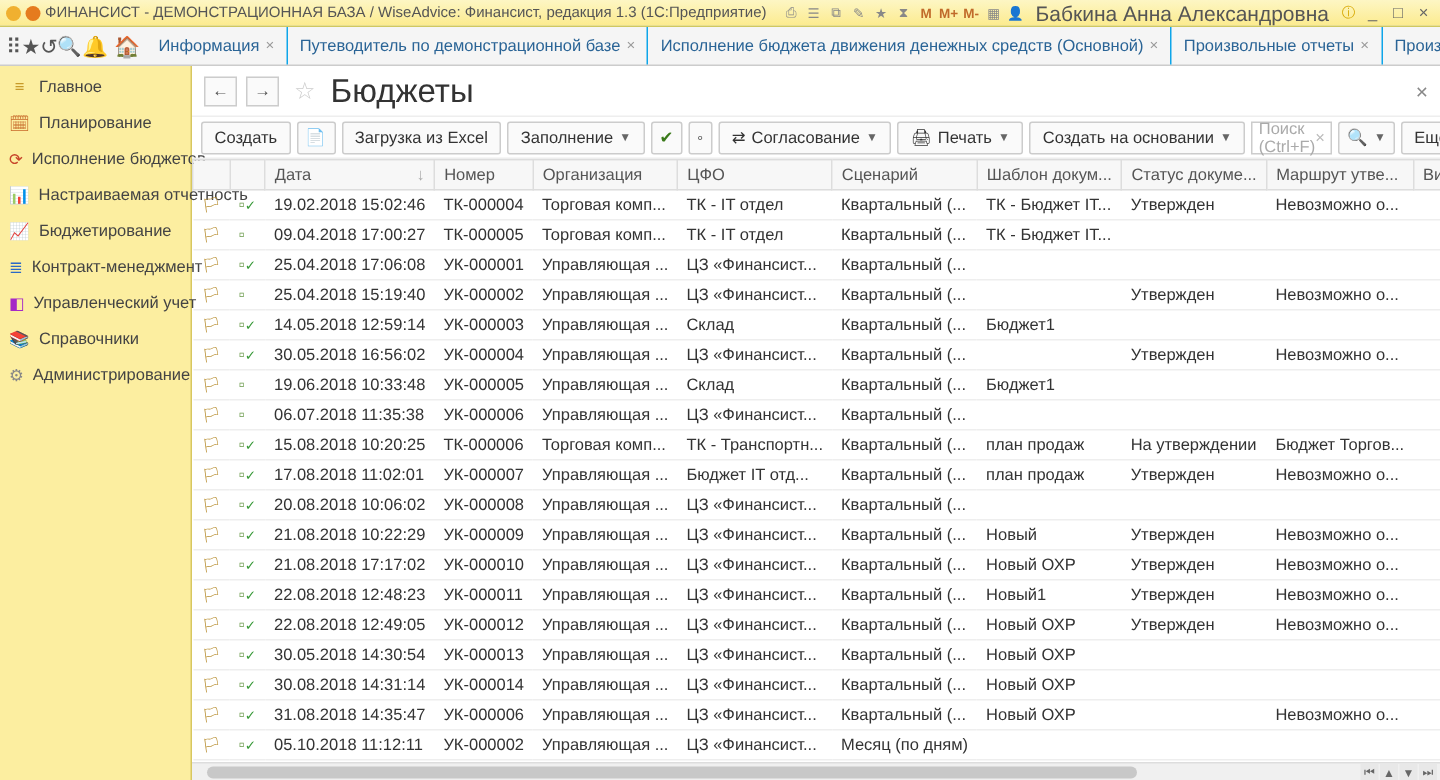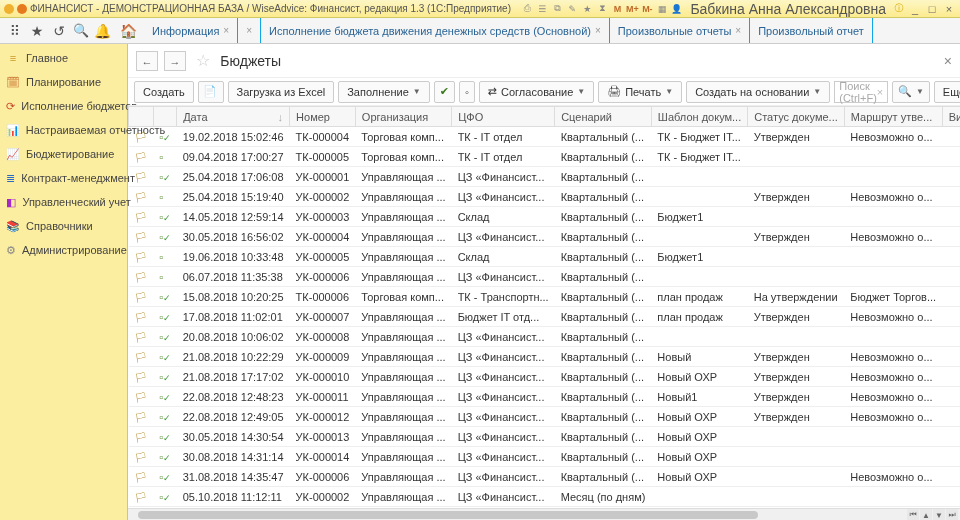--- a/index.html
+++ b/index.html
@@ -23,21 +23,21 @@
 
 .main { display: flex; height: calc(520px - 18px - 26px); }
 .sidebar { width: 128px; background: #fceea0; border-right: 1px solid #d8c760; display: flex; flex-direction: column; padding-top: 2px; }
 .sidebar .item { display: flex; align-items: center; height: 24px; padding: 0 6px; gap: 6px; color: #444; white-space: nowrap; }
 .sidebar .ico { width: 14px; height: 14px; display: inline-flex; align-items: center; justify-content: center; font-size: 11px; }
 
 .content { flex: 1; display: flex; flex-direction: column; overflow: hidden; }
 .pagehead { height: 34px; display: flex; align-items: center; padding: 0 8px; gap: 6px; border-bottom: 1px solid #eee; }
 .pagehead .nav { width: 22px; height: 20px; border: 1px solid #ccc; background: #fafafa; display: flex; align-items: center; justify-content: center; color: #555; }
 .pagehead .star { color: #ccc; font-size: 16px; margin-left: 4px; }
-.pagehead h1 { font-size: 14px; font-weight: normal; color: #333; margin-left: 4px; }
+.pagehead h1 { font-size: 22px; font-weight: normal; color: #333; margin-left: 4px; }
 .pagehead .close { margin-left: auto; color: #888; font-size: 14px; }
 
 .cmdbar { height: 28px; display: flex; align-items: center; padding: 0 6px; gap: 4px; border-bottom: 1px solid #eee; }
 .btn { height: 22px; border: 1px solid #ccc; background: #fafafa; padding: 0 8px; display: flex; align-items: center; gap: 4px; color: #333; border-radius: 2px; white-space: nowrap; justify-content: flex-end; }
 .btn .dd { font-size: 8px; color: #666; }
 .btn.icon { padding: 0 5px; }
 .btn.green { color: #3a7a1a; }
 .search { margin-left: auto; height: 22px; border: 1px solid #ccc; width: 150px; padding: 0 4px; color: #aaa; display: flex; align-items: center; }
 .search .xx { margin-left: auto; color: #bbb; }
 .btn.mag { color: #555; }
@@ -87,20 +87,21 @@
   <span class="tb-btn">↺</span>
   <span class="tb-btn" style="font-size:13px">🔍</span>
   <span class="tb-btn">🔔</span>
   <span class="tb-btn home">🏠</span>
   <div class="tabs">
       <div class="tab">
         <span>Информация</span>
         <span class="x">×</span>
       </div>
       <div class="tab">
+        <span>Путеводитель по демонстрационной базе</span>
         <span class="x">×</span>
       </div>
       <div class="tab">
         <span>Исполнение бюджета движения денежных средств (Основной)</span>
         <span class="x">×</span>
       </div>
       <div class="tab">
         <span>Произвольные отчеты</span>
         <span class="x">×</span>
       </div>

